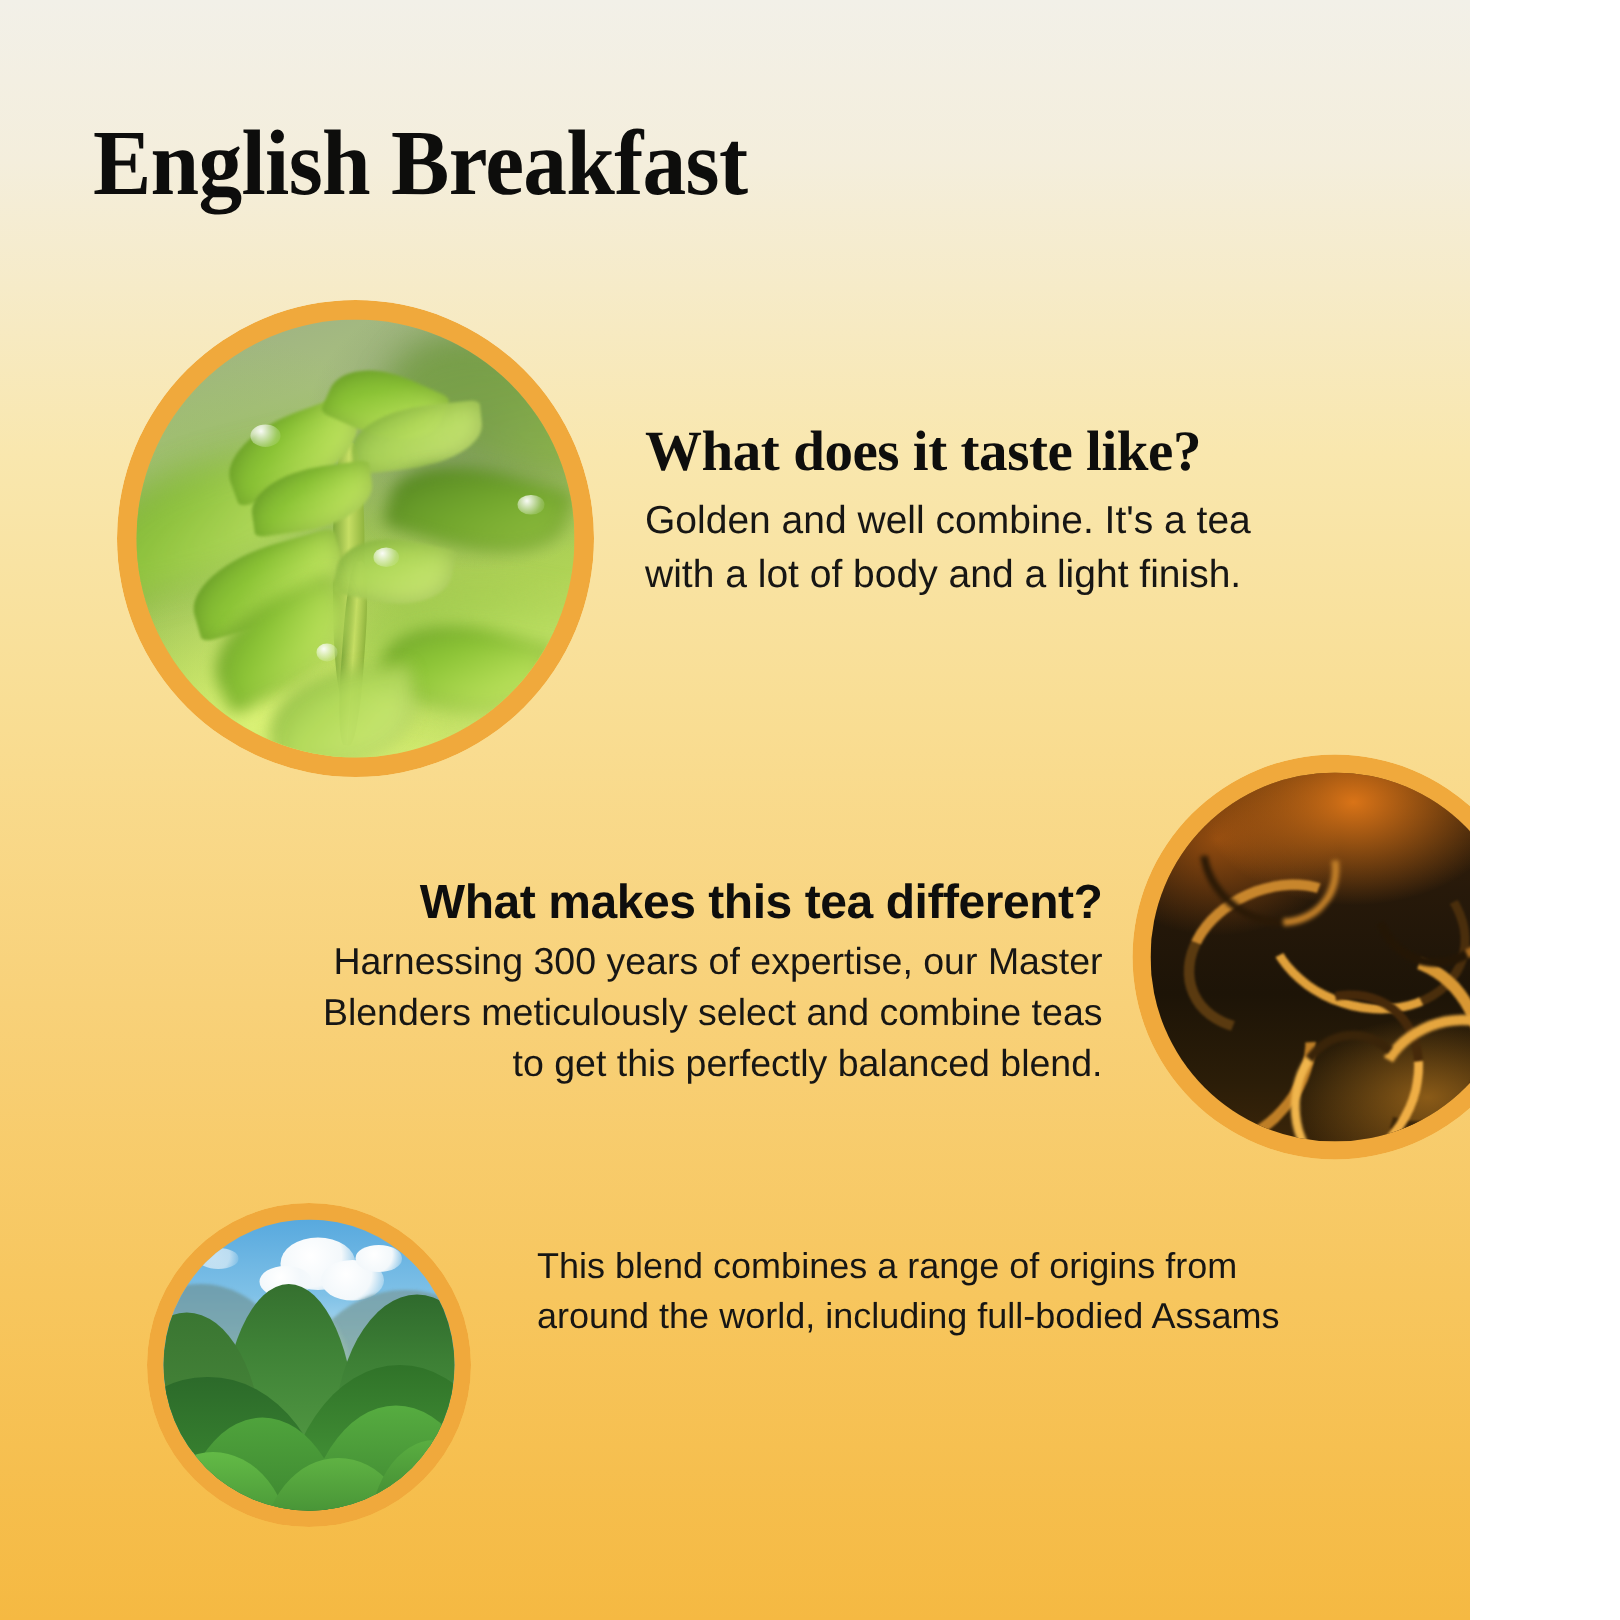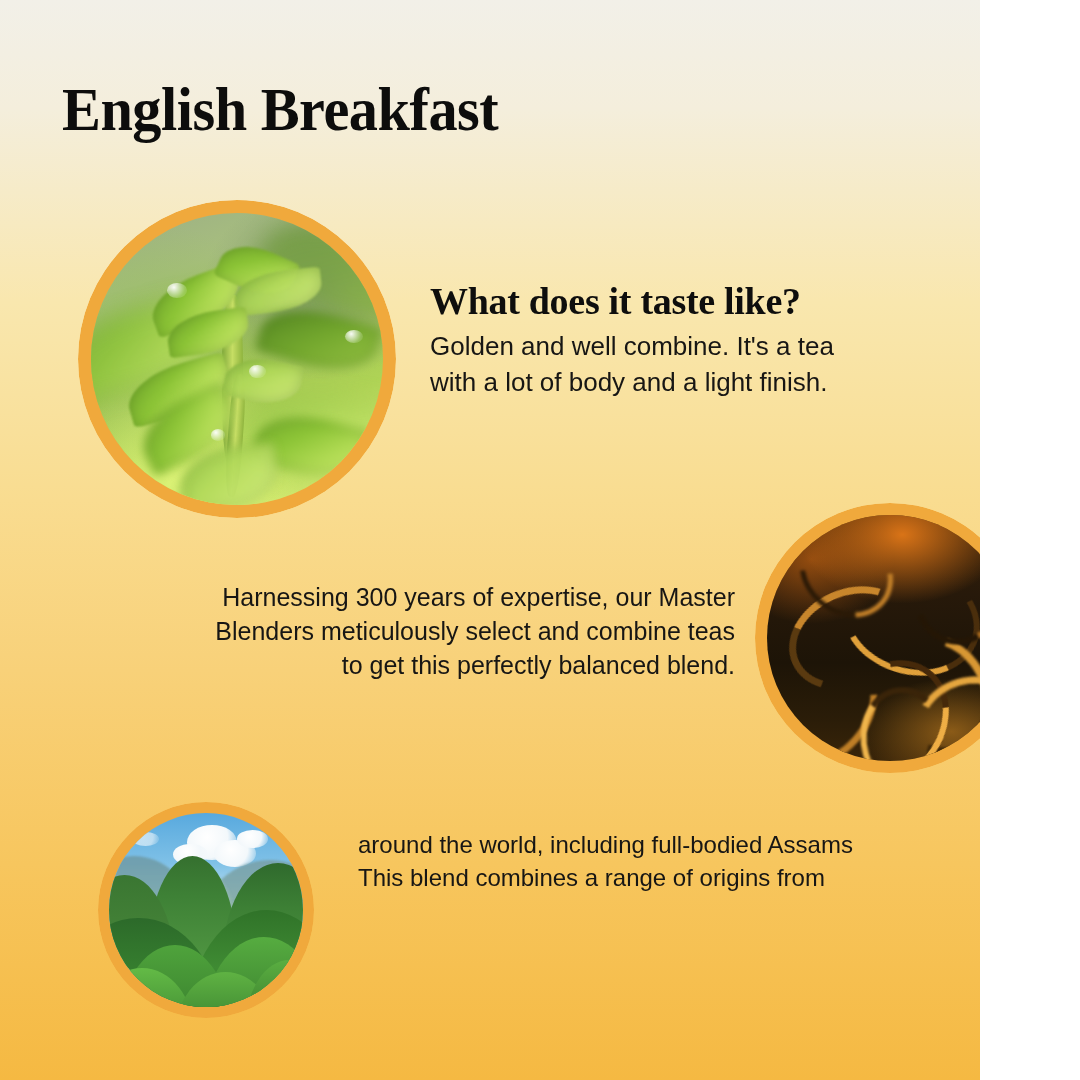--- a/index.html
+++ b/index.html
@@ -258,20 +258,21 @@
         <div class="twist" style="left:22%; top:62%; width:50%; height:40%; border-width:6px; border-top-color:#EFAE45; border-left-color:#46290A; transform:rotate(128deg); filter:blur(.7px);"></div>
         <div class="twist" style="left:56%; top:10%; width:42%; height:34%; border-width:6px; border-bottom-color:#A86A1E; border-left-color:#241605; transform:rotate(-70deg); filter:blur(1.2px);"></div>
         <div class="twist" style="left:12%; top:6%; width:36%; height:30%; border-width:5px; border-right-color:#C27F28; border-bottom-color:#2A1906; transform:rotate(40deg); filter:blur(1.4px);"></div>
         <div class="twist" style="left:60%; top:66%; width:40%; height:34%; border-width:7px; border-top-color:#E6A63E; border-right-color:#33200A; transform:rotate(-16deg); filter:blur(.9px);"></div>
         <div class="twist" style="left:34%; top:74%; width:38%; height:30%; border-width:6px; border-bottom-color:#F0B54C; border-left-color:#3A2409; transform:rotate(84deg); filter:blur(1px);"></div>
       </div>
     </div>
   </div>
 
   <div class="block" id="block-different">
+    <h2>What makes this tea different?</h2>
     <p>Harnessing 300 years of expertise, our Master</p>
     <p>Blenders meticulously select and combine teas</p>
     <p>to get this perfectly balanced blend.</p>
   </div>
 
   <div class="circle" id="circle-origin">
     <div class="ring"></div>
     <div class="photo">
       <div class="mountain-scene">
 
@@ -294,17 +295,17 @@
         <div class="ridge" style="left:4%; top:68%; width:60%; height:48%; background:linear-gradient(to bottom,#4FA33C,#357A2B);"></div>
         <div class="ridge" style="left:48%; top:64%; width:64%; height:50%; background:linear-gradient(to bottom,#56AC40,#36792C);"></div>
         <div class="ridge" style="left:-10%; top:80%; width:54%; height:34%; background:linear-gradient(to bottom,#63BA46,#3C8630);"></div>
         <div class="ridge" style="left:34%; top:82%; width:52%; height:32%; background:linear-gradient(to bottom,#5FB243,#38802E);"></div>
         <div class="ridge" style="left:70%; top:76%; width:46%; height:36%; background:linear-gradient(to bottom,#5AAE41,#34762A);"></div>
       </div>
     </div>
   </div>
 
   <div class="block" id="block-origin">
+    <p>This blend combines a range of origins from</p>
     <p>around the world, including full-bodied Assams</p>
-    <p>This blend combines a range of origins from</p>
   </div>
 
 </div>
 
 </body></html>

